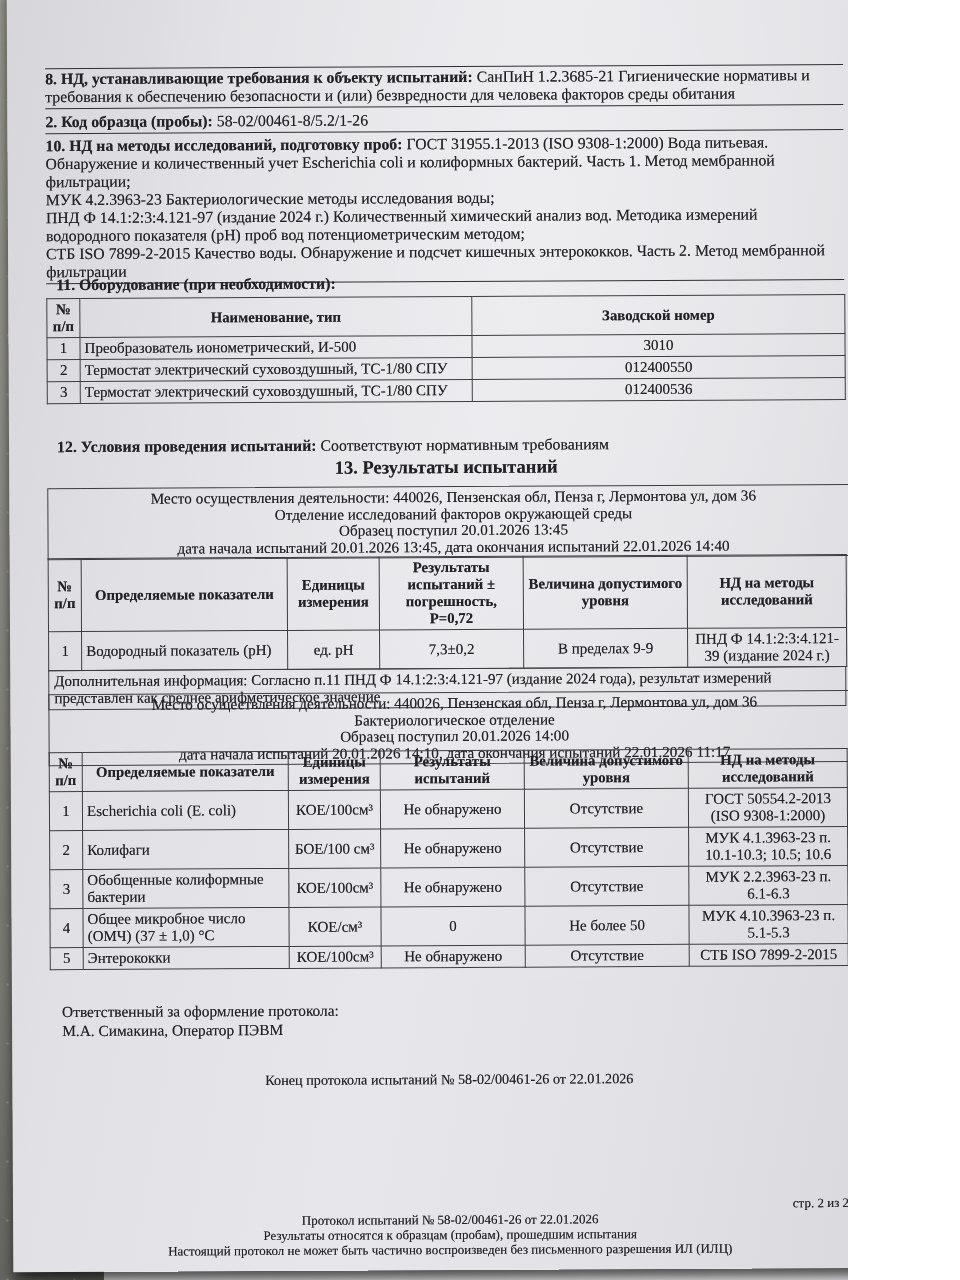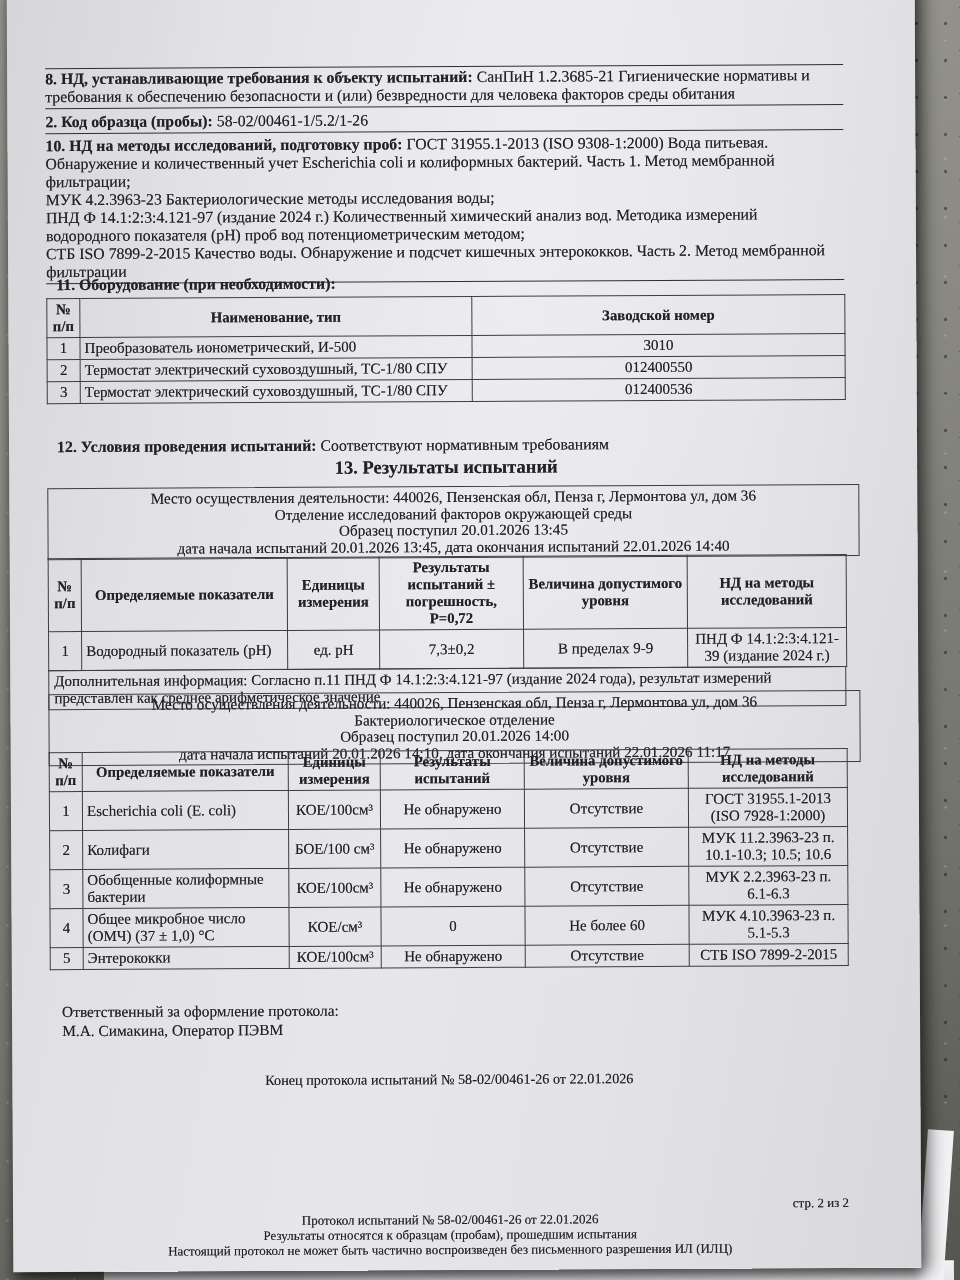--- a/index.html
+++ b/index.html
@@ -1,20 +1,20 @@
 <!DOCTYPE html>
 <html><head>
 <meta charset="utf-8">
 <style>
   html,body{margin:0;padding:0;}
   body{
     width:960px;height:1280px;overflow:hidden;
     font-family:"Liberation Serif","DejaVu Serif",serif;
   }
-  .scene{position:relative;width:960px;height:1280px;overflow:hidden;}
+  .scene{position:relative;width:848px;height:1280px;overflow:hidden;}
   
   .concrete{
     position:absolute;inset:0;
     background-color:#84847e;
     background-image:
       radial-gradient(rgba(30,30,28,.55) 1px, transparent 1.7px),
       radial-gradient(rgba(25,25,24,.38) 1px, transparent 1.5px),
       radial-gradient(rgba(238,238,232,.20) 1px, transparent 1.7px),
       linear-gradient(165deg,#9a9a92 0%, #8a8a83 35%, #74746e 70%, #55554f 100%);
     background-size:29px 37px, 51px 43px, 67px 59px, 100% 100%;
@@ -84,21 +84,21 @@
 
   <div class="paper">
 
     <div class="abs sec rule-t rule-b" style="top:82px;">
       <span class="b">8. НД, устанавливающие требования к объекту испытаний:</span>
       <span>СанПиН 1.2.3685-21 Гигиенические нормативы и требования к обеспечению безопасности и (или) безвредности для человека факторов среды обитания</span>
     </div>
 
     <div class="abs sec rule-b" style="top:126px;">
       <span class="b">2. Код образца (пробы):</span>
-      <span>58-02/00461-1/5.2/1-26</span>
+      <span>58-02/00461-8/5.2/1-26</span>
     </div>
 
     <div class="abs sec rule-b" style="top:150px;">
       <span class="b">10. НД на методы исследований, подготовку проб:</span>
       <span>ГОСТ 31955.1-2013 (ISO 9308-1:2000) Вода питьевая. Обнаружение и количественный учет Escherichia coli и колиформных бактерий. Часть 1. Метод мембранной фильтрации;</span>
       <div>МУК 4.2.3963-23 Бактериологические методы исследования воды;</div>
       <div>ПНД Ф 14.1:2:3:4.121-97 (издание 2024 г.) Количественный химический анализ вод. Методика измерений водородного показателя (рН) проб вод потенциометрическим методом;</div>
       <div>СТБ ISO 7899-2-2015 Качество воды. Обнаружение и подсчет кишечных энтерококков. Часть 2. Метод мембранной фильтрации</div>
     </div>
 
@@ -207,44 +207,44 @@
           <th>Результаты испытаний</th>
           <th>Величина допустимого уровня</th>
           <th>НД на методы исследований</th>
         </tr>
         <tr>
           <td>1</td>
           <td class="l">Escherichia coli (E. coli)</td>
           <td>КОЕ/100см³</td>
           <td>Не обнаружено</td>
           <td>Отсутствие</td>
-          <td>ГОСТ 31955.1-2013 (ISO 7928-1:2000)</td>
+          <td>ГОСТ 50554.2-2013 (ISO 9308-1:2000)</td>
         </tr>
         <tr>
           <td>2</td>
           <td class="l">Колифаги</td>
           <td>БОЕ/100 см³</td>
           <td>Не обнаружено</td>
           <td>Отсутствие</td>
-          <td>МУК 11.2.3963-23 п. 10.1-10.3; 10.5; 10.6</td>
+          <td>МУК 4.1.3963-23 п. 10.1-10.3; 10.5; 10.6</td>
         </tr>
         <tr>
           <td>3</td>
           <td class="l">Обобщенные колиформные бактерии</td>
           <td>КОЕ/100см³</td>
           <td>Не обнаружено</td>
           <td>Отсутствие</td>
           <td>МУК 2.2.3963-23 п. 6.1-6.3</td>
         </tr>
         <tr>
           <td>4</td>
           <td class="l">Общее микробное число (ОМЧ) (37 ± 1,0) °С</td>
           <td>КОЕ/см³</td>
           <td>0</td>
-          <td>Не более 60</td>
+          <td>Не более 50</td>
           <td>МУК 4.10.3963-23 п. 5.1-5.3</td>
         </tr>
         <tr>
           <td>5</td>
           <td class="l">Энтерококки</td>
           <td>КОЕ/100см³</td>
           <td>Не обнаружено</td>
           <td>Отсутствие</td>
           <td>СТБ ISO 7899-2-2015</td>
         </tr>

